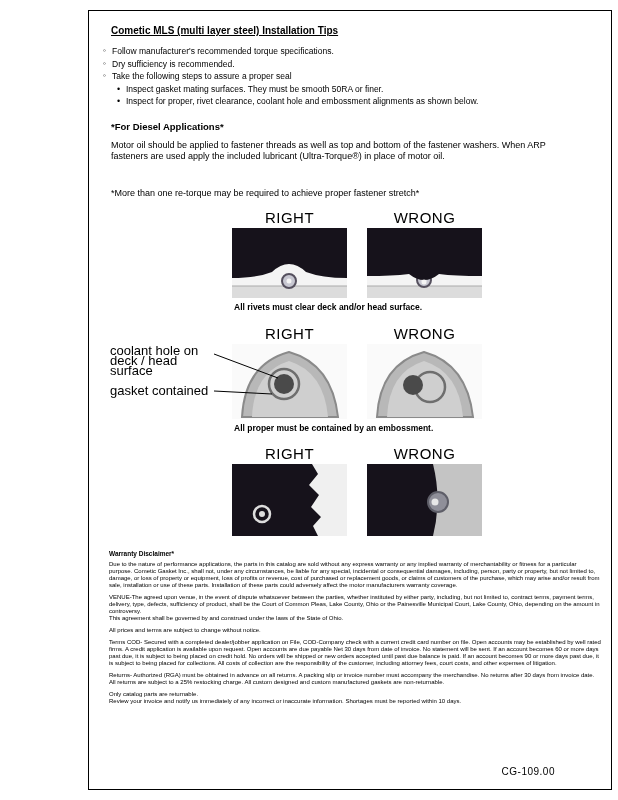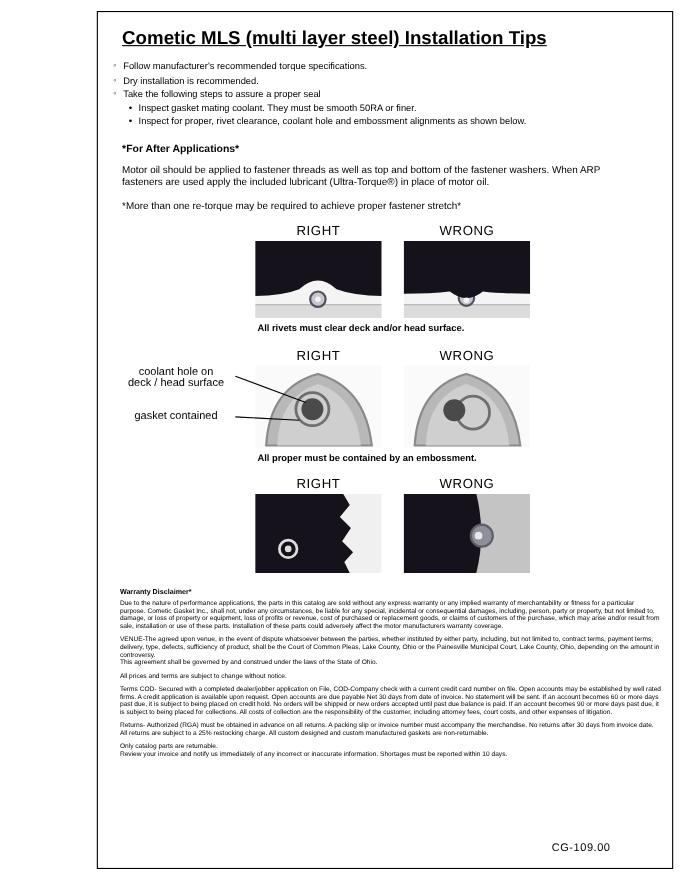--- a/index.html
+++ b/index.html
@@ -1,41 +1,41 @@
 <!DOCTYPE html>
 <html><head>
 <meta charset="utf-8">
 <style>
   html,body{margin:0;padding:0;background:#ffffff;}
   body{width:618px;height:800px;position:relative;font-family:"Liberation Sans",sans-serif;color:#000;}
   .page{position:absolute;left:88px;top:10px;width:522px;height:778px;border:1px solid #000;background:#fff;overflow:hidden;}
   .inner{padding:12px 14px 0 20px;}
 
-  .title{font-size:17px;font-weight:bold;text-decoration:underline;margin:2px 0 0 2px;}
+  .title{font-size:10px;font-weight:bold;text-decoration:underline;margin:2px 0 0 2px;}
 
   .tips{margin:9px 0 0 -6px;font-size:8.5px;}
   .tip{display:flex;line-height:12.5px;}
   .tip .b{width:9px;flex:0 0 9px;font-size:8px;}
   .tip.sub{margin-left:14px;}
   .tip.sub .b{font-size:9px;}
 
   .diesel-h{font-size:9.5px;font-weight:bold;margin:13px 0 0 2px;}
   .para{font-size:9px;line-height:11.5px;width:462px;margin:8px 0 0 2px;}
-  .para.note{margin-top:10px;}
+  .para.note{margin-top:25px;}
 
   .diagrams{margin:10px 0 0 123px;width:260px;}
   .dg-row{margin-top:0;}
   .dg-row + .dg-row{margin-top:12px;}
   .hdr-row{display:flex;gap:20px;}
-  .hdr{width:115px;text-align:center;font-size:12px;letter-spacing:.5px;}
+  .hdr{width:115px;text-align:center;font-size:15px;letter-spacing:.5px;}
   .img-row{display:flex;gap:20px;position:relative;margin-top:2px;}
   .dg-img{width:115px;display:block;}
   .caption{font-size:8.5px;margin:4px 0 0 2px;line-height:10.5px;white-space:pre-line;font-weight:bold;}
 
-  .lbl{position:absolute;width:100px;text-align:center;font-size:10px;line-height:10px;white-space:pre-line;}
+  .lbl{position:absolute;width:100px;text-align:left;font-size:13px;line-height:10px;white-space:pre-line;}
   .lbl-coolant{left:-122px;top:2px;}
   .lbl-emboss{left:-122px;top:42px;}
   .connector{position:absolute;left:-20px;top:0;overflow:visible;pointer-events:none;}
 
   .warranty{margin:14px 0 0 0;width:492px;}
   .warranty-h{font-size:6.5px;font-weight:bold;margin-bottom:4px;}
   .fine{font-size:6px;line-height:7px;margin:0 0 5px 0;white-space:pre-line;}
 
   .footer-code{position:absolute;right:56px;bottom:12px;font-size:10px;letter-spacing:.5px;}
 </style>
@@ -47,37 +47,37 @@
 
     <div class="title">Cometic MLS (multi layer steel) Installation Tips</div>
 
     <div class="tips">
       <div class="tip">
         <span class="b">◦</span>
         <span>Follow manufacturer's recommended torque specifications.</span>
       </div>
       <div class="tip">
         <span class="b">◦</span>
-        <span>Dry installation is recommended.</span>
+        <span>Dry sufficiency is recommended.</span>
       </div>
       <div class="tip">
         <span class="b">◦</span>
         <span>Take the following steps to assure a proper seal</span>
       </div>
       <div class="tip sub">
         <span class="b">•</span>
-        <span>Inspect gasket mating coolant.  They must be smooth 50RA or finer.</span>
+        <span>Inspect gasket mating surfaces.  They must be smooth 50RA or finer.</span>
       </div>
       <div class="tip sub">
         <span class="b">•</span>
         <span>Inspect for proper, rivet clearance, coolant hole and embossment alignments as shown below.</span>
       </div>
     </div>
 
-    <div class="diesel-h">*For After Applications*</div>
+    <div class="diesel-h">*For Diesel Applications*</div>
     <p class="para">Motor oil should be applied to fastener threads as well as top and bottom of the fastener washers. When ARP fasteners are used apply the included lubricant (Ultra-Torque®) in place of motor oil.</p>
     <p class="para note">*More than one re-torque may be required to achieve proper fastener stretch*</p>
 
     <div class="diagrams">
 
       <div class="dg-row">
         <div class="hdr-row">
           <div class="hdr">RIGHT</div>
           <div class="hdr">WRONG</div>
         </div>

